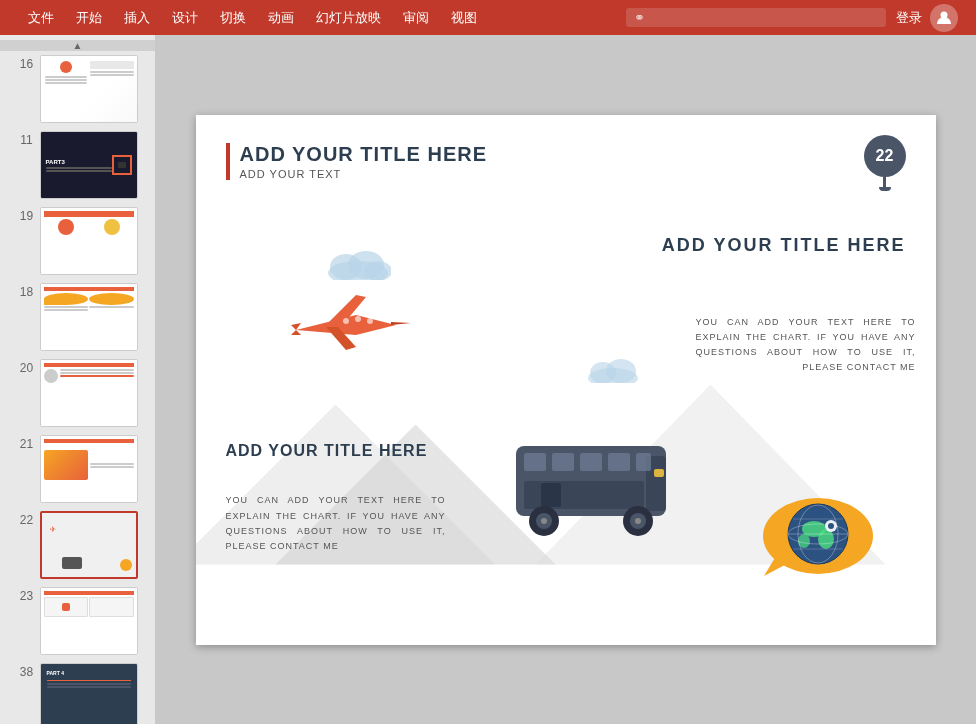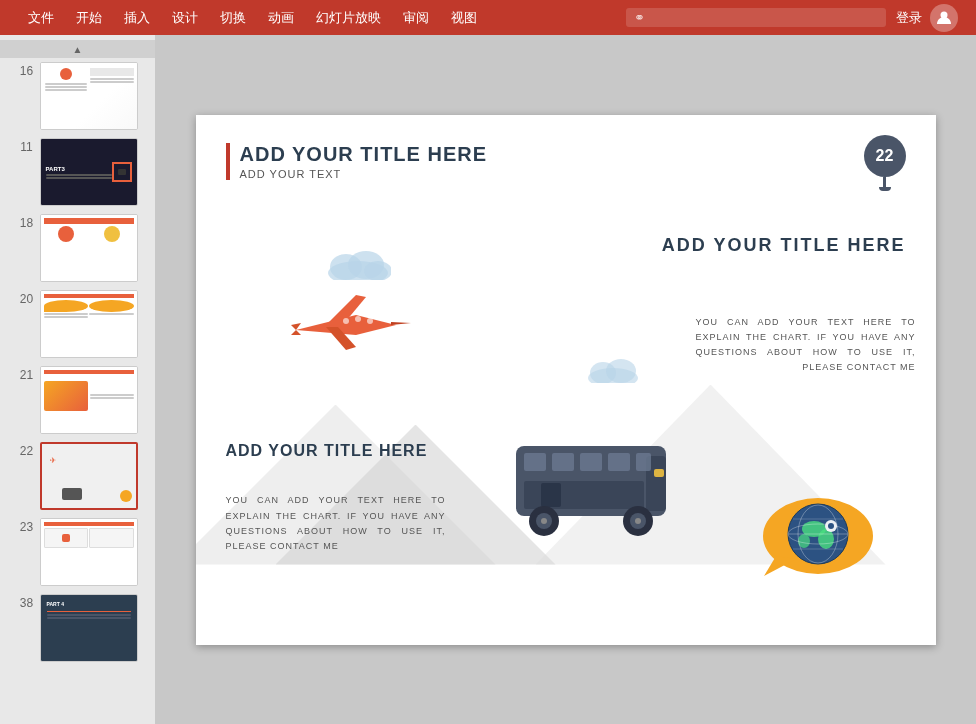--- a/index.html
+++ b/index.html
@@ -410,56 +410,74 @@
             </div>
             <div style="width:20px;height:20px;border:2px solid #e8603c;display:flex;align-items:center;justify-content:center;">
               <div style="width:8px;height:6px;background:#333;border-radius:1px;"></div>
             </div>
           </div>
         </div>
       </div>
     </div>
 
     <div class="slide-thumb">
-      <span class="slide-num">18</span>
+      <span class="slide-num">19</span>
       <div class="slide-preview">
         <div class="thumb-content t18">
           <div style="height:6px;background:#e8603c;margin-bottom:2px;"></div>
           <div style="display:flex;gap:2px;">
             <div style="flex:1;">
               <div style="width:16px;height:16px;border-radius:50%;background:#e8603c;margin:0 auto;display:flex;align-items:center;justify-content:center;"></div>
             </div>
             <div style="flex:1;">
               <div style="width:16px;height:16px;border-radius:50%;background:#f0c040;margin:0 auto;"></div>
             </div>
           </div>
         </div>
       </div>
     </div>
 
     <div class="slide-thumb">
-      <span class="slide-num">20</span>
+      <span class="slide-num">18</span>
       <div class="slide-preview">
         <div class="thumb-content t19">
           <div style="height:4px;background:#e8603c;margin-bottom:2px;"></div>
           <div style="display:flex;gap:1px;">
             <div style="flex:1;display:flex;flex-direction:column;gap:1px;">
               <div style="height:12px;background:#f5a623;border-radius:50%50%50%0/50%;"></div>
               <div class="thumb-line"></div>
                 <div class="thumb-line"></div>
             </div>
             <div style="flex:1;display:flex;flex-direction:column;gap:1px;">
               <div style="height:12px;background:#f5a623;border-radius:50%;"></div>
               <div class="thumb-line"></div>
             </div>
           </div>
         </div>
       </div>
     </div>
 
+    <div class="slide-thumb">
+      <span class="slide-num">20</span>
+      <div class="slide-preview">
+        <div class="thumb-content t20">
+          <div style="height:4px;background:#e8603c;margin-bottom:2px;"></div>
+          <div style="display:flex;gap:2px;">
+            <div style="width:14px;height:14px;background:#ccc;border-radius:50%;"></div>
+            <div style="flex:1;">
+              <div class="thumb-lines">
+                  <div class="thumb-line"></div>
+                  <div class="thumb-line"></div>
+                  <div class="thumb-line" style="background:#e8603c;"></div>
+                </div>
+            </div>
+          </div>
+        </div>
+      </div>
+    </div>
 
     <div class="slide-thumb">
       <span class="slide-num">21</span>
       <div class="slide-preview">
         <div class="thumb-content t21">
           <div style="height:4px;background:#e8603c;margin-bottom:2px;"></div>
           <div style="display:flex;gap:2px;align-items:center;height:40px;">
             <div style="flex:1;height:30px;background:linear-gradient(135deg,#f5a623,#e8603c);border-radius:2px;"></div>
             <div style="flex:1;">
               <div class="thumb-lines">

